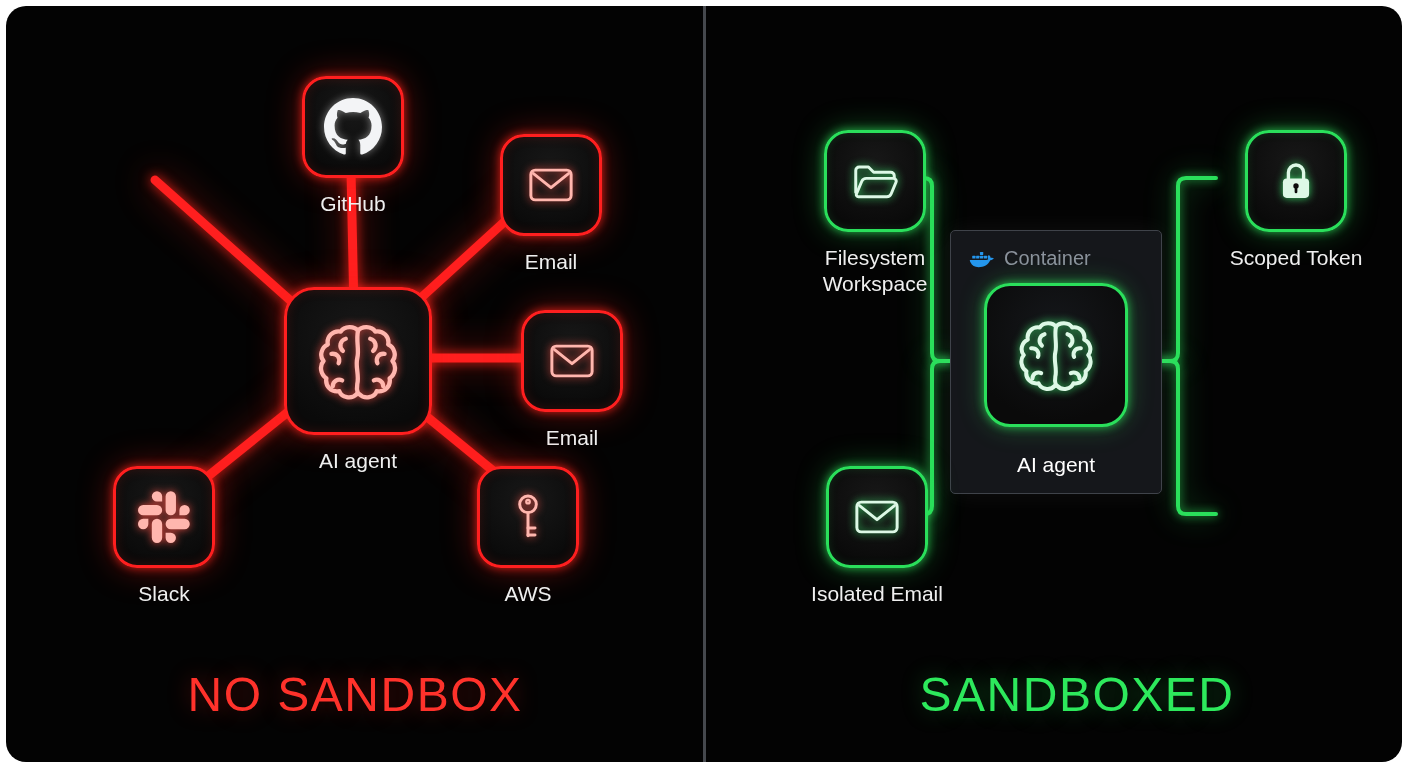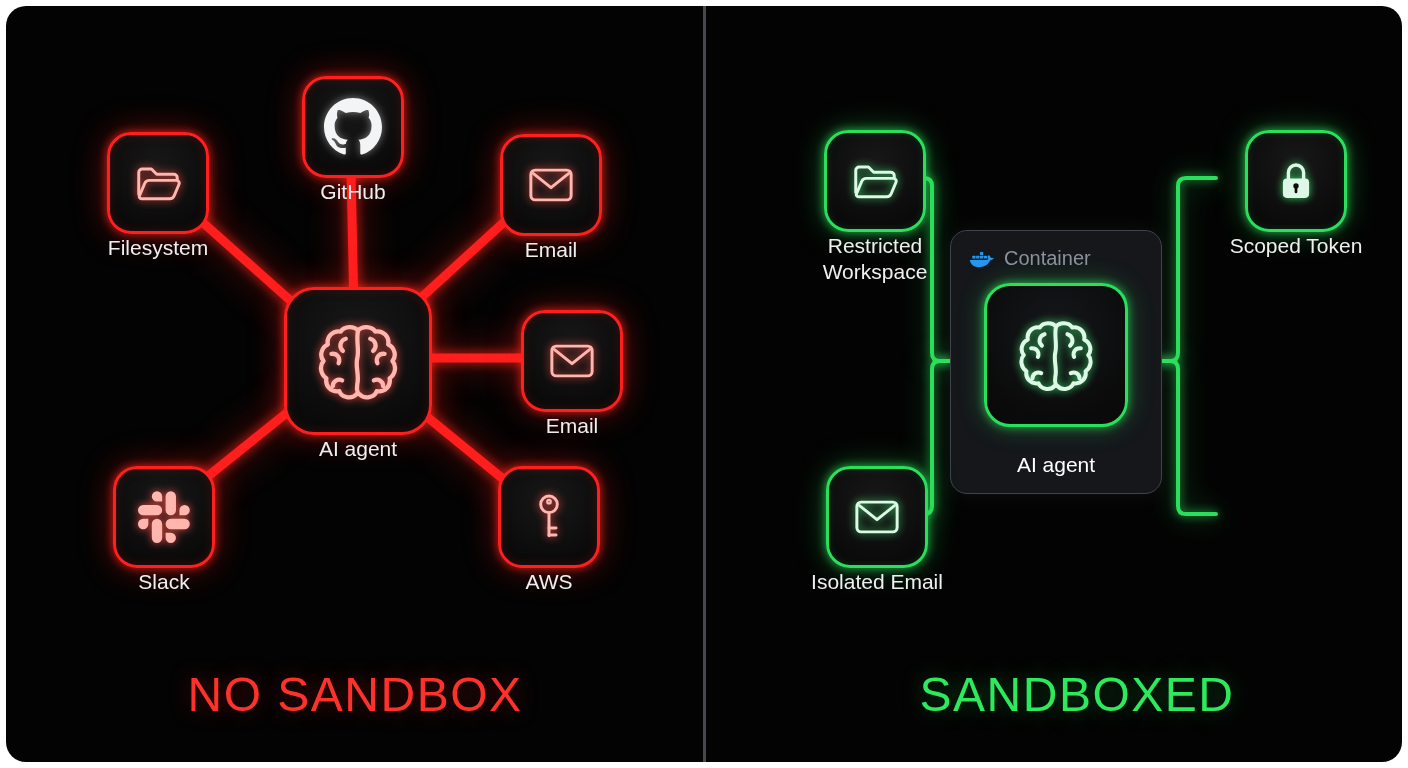--- a/index.html
+++ b/index.html
@@ -5,41 +5,41 @@
   html,body{margin:0;padding:0;background:#ffffff;width:1408px;height:768px;overflow:hidden;
     font-family:"Liberation Sans", sans-serif;}
   .canvas{position:relative;width:1408px;height:768px;background:#ffffff;}
   .board{position:absolute;left:6px;top:6px;right:6px;bottom:6px;background:#030303;
     border-radius:20px;overflow:hidden;}
   .wires{position:absolute;left:0;top:0;width:1396px;height:756px;z-index:1;}
   .wire-red{stroke:var(--accent-red,#ff1f1f);stroke-width:9;stroke-linecap:round;fill:none;
     filter:drop-shadow(0 0 6px rgba(255,35,25,.85)) drop-shadow(0 0 18px rgba(255,35,25,.45));}
   .wire-green{stroke:var(--accent-green,#2adf5b);stroke-width:4;stroke-linecap:round;fill:none;
     filter:drop-shadow(0 0 5px rgba(45,224,90,.8)) drop-shadow(0 0 14px rgba(45,224,90,.4));}
-  .node{position:absolute;display:flex;flex-direction:column;align-items:center;gap:1px;z-index:2;}
+  .node{position:absolute;display:flex;flex-direction:column;align-items:center;gap:13px;z-index:2;}
   .box{width:96px;height:96px;border-radius:24px;display:flex;align-items:center;justify-content:center;
     background:radial-gradient(circle at 50% 32%, #181818, #0a0a0a 78%);}
   .box.red{border:3.5px solid var(--accent-red,#ff1f1f);
     box-shadow:0 0 10px rgba(255,35,25,.8),0 0 34px rgba(255,35,25,.38),inset 0 0 12px rgba(255,35,25,.16);}
   .box.green{border:3px solid var(--accent-green,#2adf5b);
     box-shadow:0 0 10px rgba(45,224,90,.75),0 0 30px rgba(45,224,90,.35),inset 0 0 10px rgba(45,224,90,.14);}
   .box.big{width:142px;height:142px;border-radius:30px;}
   .icon-red{color:var(--icon-red,#ffb6ae);filter:drop-shadow(0 0 4px rgba(255,80,70,.9));}
   .icon-green{color:var(--icon-green,#ddf8e6);filter:drop-shadow(0 0 4px rgba(60,230,110,.9));}
   .icon-white{color:#f3f4f6;filter:drop-shadow(0 0 4px rgba(255,255,255,.45));}
   .node-label{color:#efefef;font-size:21px;line-height:1.24;text-align:center;white-space:nowrap;}
   .node-label.wrap{white-space:normal;width:160px;}
   .panel-title{position:absolute;bottom:40px;width:698px;text-align:center;font-size:48px;
     font-weight:normal;letter-spacing:1.5px;z-index:2;}
   .panel-title.left{left:0;color:var(--title-red,#ff322b);text-shadow:0 0 22px rgba(255,45,35,.35);}
   .panel-title.right{left:698px;color:var(--title-green,#2de95c);text-shadow:0 0 22px rgba(45,230,90,.35);margin-left:24px;}
   .divider{position:absolute;left:697px;top:0;bottom:0;width:2.5px;
     background:var(--divider,#45484d);z-index:1;}
   .container-box{position:absolute;left:944px;top:224px;width:210px;height:262px;z-index:2;
-    background:#15171b;border:1.5px solid #3f434a;border-radius:17px;
+    background:#15171b;border:1.5px solid #3f434a;border-radius:5px;
     box-shadow:0 0 26px rgba(255,255,255,.06);}
   .container-header{position:absolute;top:16px;left:18px;display:flex;align-items:center;gap:9px;}
   .container-header span{color:var(--container-label,#8b929c);font-size:20px;font-weight:500;}
   .container-agent{position:absolute;left:50%;top:52px;transform:translateX(-50%);
     width:138px;height:138px;border-radius:26px;display:flex;align-items:center;justify-content:center;
     background:radial-gradient(circle at 50% 32%, #14181510, #0a0a0a 78%);
     border:3px solid var(--accent-green,#2adf5b);
     box-shadow:0 0 10px rgba(45,224,90,.75),0 0 26px rgba(45,224,90,.3);}
   .container-agent-label{position:absolute;bottom:16px;width:100%;text-align:center;
     color:#ffffff;font-size:21px;}
@@ -60,29 +60,20 @@
       <line class="wire-red" x1="349" y1="352" x2="540" y2="508"></line>
 
       <path class="wire-green" d="M885 172 H918 Q926 172 926 180 V347 Q926 355 934 355 H944"></path>
       <path class="wire-green" d="M885 508 H918 Q926 508 926 500 V363 Q926 355 934 355 H944"></path>
       <path class="wire-green" d="M1210 172 H1180 Q1172 172 1172 180 V347 Q1172 355 1164 355 H1154"></path>
       <path class="wire-green" d="M1210 508 H1180 Q1172 508 1172 500 V363 Q1172 355 1164 355 H1154"></path>
     </svg>
 
     <div class="divider"></div>
 
-    <div class="node" style="left:101px;top:126px;">
-      <div class="box red">
-        <svg class="icon-red" width="56" height="56" viewBox="0 0 64 64" fill="none" stroke="currentColor" stroke-width="3.4" stroke-linecap="round" stroke-linejoin="round">
-          <path d="M10 45 V20 C10 17.8 11.8 16 14 16 H24.5 L30.5 22 H50 C52.2 22 54 23.8 54 26 V28.5"></path>
-          <path d="M22 29 H53 C55.3 29 56.9 31.3 56 33.4 L50.5 46.6 C49.6 48.7 47.7 50 45.5 50 H13 C11.3 50 10.2 48.2 10.9 46.6 L16.9 32.3 C17.8 30.3 19.8 29 22 29 Z"></path>
-        </svg>
-      </div>
-      <div class="node-label">Filesystem</div>
-    </div>
 
     <div class="node" style="left:296px;top:70px;">
       <div class="box red">
         <svg class="icon-white" width="58" height="58" viewBox="0 0 16 16">
           <path fill="currentColor" d="M8 0C3.58 0 0 3.58 0 8c0 3.54 2.29 6.53 5.47 7.59.4.07.55-.17.55-.38 0-.19-.01-.82-.01-1.49-2.01.37-2.53-.49-2.69-.94-.09-.23-.48-.94-.82-1.13-.28-.15-.68-.52-.01-.53.63-.01 1.08.58 1.23.82.72 1.21 1.87.87 2.33.66.07-.52.28-.87.51-1.07-1.78-.2-3.64-.89-3.64-3.95 0-.87.31-1.59.82-2.15-.08-.2-.36-1.02.08-2.12 0 0 .67-.21 2.2.82.64-.18 1.32-.27 2-.27s1.36.09 2 .27c1.53-1.04 2.2-.82 2.2-.82.44 1.1.16 1.92.08 2.12.51.56.82 1.27.82 2.15 0 3.07-1.87 3.75-3.65 3.95.29.25.54.73.54 1.48 0 1.07-.01 1.93-.01 2.2 0 .21.15.46.55.38A8.012 8.012 0 0 0 16 8c0-4.42-3.58-8-8-8z"></path>
         </svg>
       </div>
       <div class="node-label">GitHub</div>
     </div>
 
@@ -129,21 +120,21 @@
             <path d="M19.712.133a5.381 5.381 0 0 0-5.376 5.387 5.381 5.381 0 0 0 5.376 5.386h5.376V5.52A5.381 5.381 0 0 0 19.712.133m0 14.365H5.376A5.381 5.381 0 0 0 0 19.884a5.381 5.381 0 0 0 5.376 5.387h14.336a5.381 5.381 0 0 0 5.376-5.387 5.381 5.381 0 0 0-5.376-5.386"></path>
             <path d="M53.76 19.884a5.381 5.381 0 0 0-5.376-5.386 5.381 5.381 0 0 0-5.376 5.386v5.387h5.376a5.381 5.381 0 0 0 5.376-5.387m-14.336 0V5.52A5.381 5.381 0 0 0 34.048.133a5.381 5.381 0 0 0-5.376 5.387v14.364a5.381 5.381 0 0 0 5.376 5.387 5.381 5.381 0 0 0 5.376-5.387"></path>
             <path d="M34.048 54a5.381 5.381 0 0 0 5.376-5.387 5.381 5.381 0 0 0-5.376-5.386h-5.376v5.386A5.381 5.381 0 0 0 34.048 54m0-14.365h14.336a5.381 5.381 0 0 0 5.376-5.386 5.381 5.381 0 0 0-5.376-5.387H34.048a5.381 5.381 0 0 0-5.376 5.387 5.381 5.381 0 0 0 5.376 5.386"></path>
             <path d="M0 34.249a5.381 5.381 0 0 0 5.376 5.386 5.381 5.381 0 0 0 5.376-5.386v-5.387H5.376A5.381 5.381 0 0 0 0 34.249m14.336 0v14.364A5.381 5.381 0 0 0 19.712 54a5.381 5.381 0 0 0 5.376-5.387V34.249a5.381 5.381 0 0 0-5.376-5.387 5.381 5.381 0 0 0-5.376 5.387"></path>
           </g>
         </svg>
       </div>
       <div class="node-label">Slack</div>
     </div>
 
-    <div class="node" style="left:492px;top:460px;">
+    <div class="node" style="left:471px;top:460px;">
       <div class="box red">
         <svg class="icon-red" width="56" height="56" viewBox="0 0 64 64" fill="none" stroke="currentColor" stroke-width="3.4" stroke-linecap="round" stroke-linejoin="round">
           <circle cx="32" cy="17.5" r="9.5"></circle>
           <circle cx="32" cy="14.5" r="2" stroke-width="2.6"></circle>
           <path d="M32 27 V53.5"></path>
           <path d="M32 44.5 H40"></path>
           <path d="M32 52.5 H40"></path>
         </svg>
       </div>
       <div class="node-label">AWS</div>
@@ -151,21 +142,21 @@
 
     <div class="panel-title left">NO SANDBOX</div>
 
     <div class="node" style="left:789px;top:124px;">
       <div class="box green">
         <svg class="icon-green" width="56" height="56" viewBox="0 0 64 64" fill="none" stroke="currentColor" stroke-width="3.4" stroke-linecap="round" stroke-linejoin="round">
           <path d="M10 45 V20 C10 17.8 11.8 16 14 16 H24.5 L30.5 22 H50 C52.2 22 54 23.8 54 26 V28.5"></path>
           <path d="M22 29 H53 C55.3 29 56.9 31.3 56 33.4 L50.5 46.6 C49.6 48.7 47.7 50 45.5 50 H13 C11.3 50 10.2 48.2 10.9 46.6 L16.9 32.3 C17.8 30.3 19.8 29 22 29 Z"></path>
         </svg>
       </div>
-      <div class="node-label wrap">Restricted Workspace</div>
+      <div class="node-label wrap">Filesystem Workspace</div>
     </div>
 
     <div class="node" style="left:1210px;top:124px;justify-content:flex-end;">
       <div class="box green">
         <svg class="icon-green" width="54" height="54" viewBox="0 0 64 64">
           <path d="M23 29 v-7 a9 9 0 0 1 18 0 v7" fill="none" stroke="currentColor" stroke-width="4" stroke-linecap="round"></path>
           <rect x="16.5" y="29" width="31" height="23" rx="4.5" fill="currentColor"></rect>
           <circle cx="32" cy="38" r="3.2" fill="#0c0c0c"></circle>
           <rect x="30.4" y="39.5" width="3.2" height="7" rx="1.6" fill="#0c0c0c"></rect>
         </svg>

